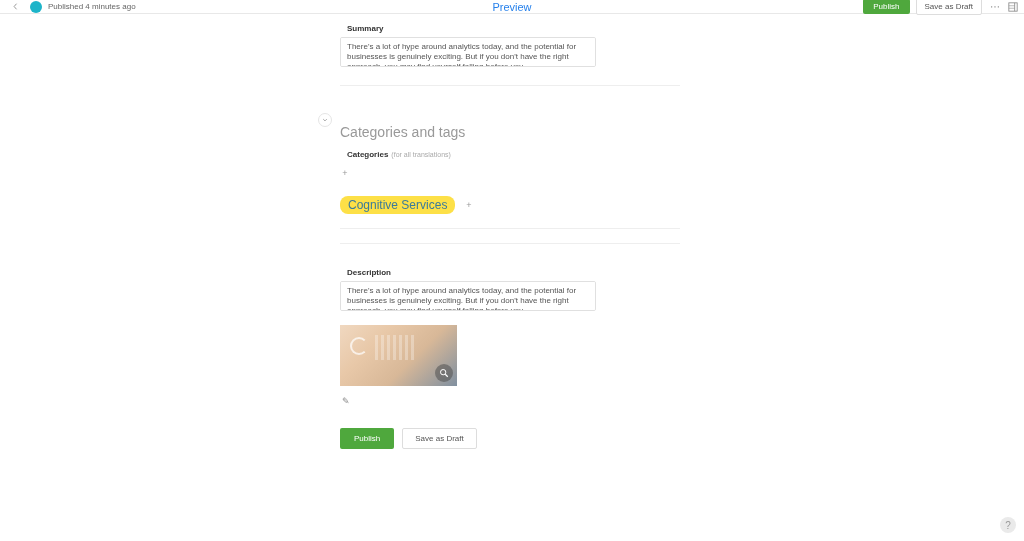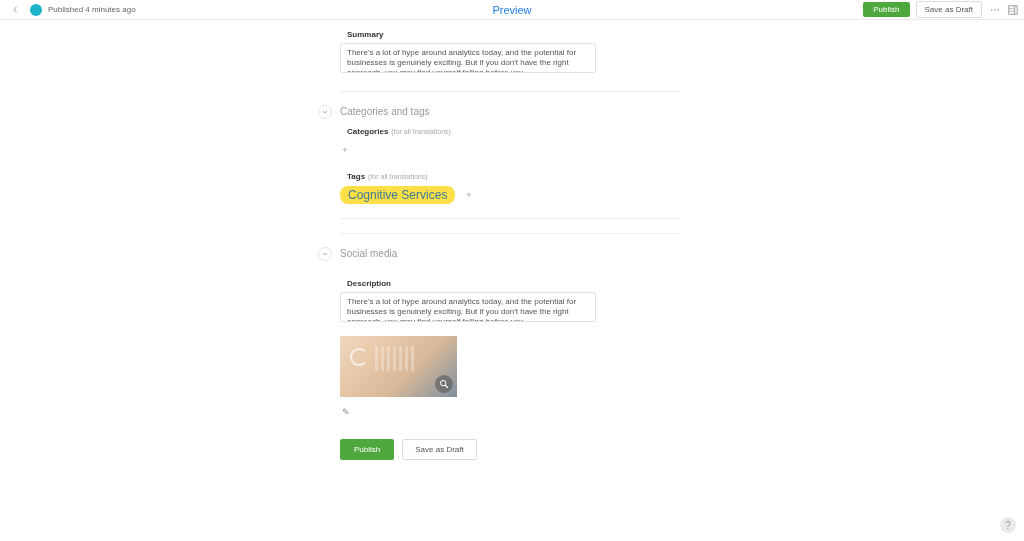--- a/index.html
+++ b/index.html
@@ -1,19 +1,19 @@
 <!DOCTYPE html>
 <html><head>
 <meta charset="utf-8">
 <style>
   * { box-sizing: border-box; margin: 0; padding: 0; font-family: -apple-system, BlinkMacSystemFont, "Segoe UI", Arial, sans-serif; }
   body { background: #fff; color: #333; width: 1024px; height: 541px; overflow: hidden; position: relative; }
 
   
-  .topbar { height: 20px; border-bottom: 1px solid #e8e8e8; display: flex; align-items: center; padding: 0 8px; position: relative; }
+  .topbar { height: 14px; border-bottom: 1px solid #e8e8e8; display: flex; align-items: center; padding: 0 8px; position: relative; }
   .back-btn { width: 14px; height: 14px; display: flex; align-items: center; justify-content: center; color: #888; cursor: pointer; }
   .avatar { width: 12px; height: 12px; border-radius: 50%; background: #1db4c9; margin-left: 8px; }
   .publish-status { font-size: 8px; color: #666; margin-left: 6px; }
   .preview-link { position: absolute; left: 50%; transform: translateX(-50%); font-size: 11px; color: #2680eb; cursor: pointer; }
   .top-right { position: absolute; right: 6px; display: flex; align-items: center; gap: 6px; }
   .btn-publish-top { background: #4fa83d; color: #fff; font-size: 8px; padding: 3px 10px; border: none; border-radius: 2px; cursor: pointer; }
   .btn-draft-top { background: #fff; color: #555; font-size: 8px; padding: 3px 8px; border: 1px solid #ddd; border-radius: 2px; cursor: pointer; }
   .more-icon { color: #888; font-size: 10px; cursor: pointer; padding: 0 2px; }
   .panel-icon { color: #888; cursor: pointer; }
 
@@ -23,21 +23,21 @@
 
   .field-label { font-size: 8px; font-weight: 600; color: #333; margin-bottom: 4px; display: flex; align-items: center; gap: 3px; padding-left: 7px; }
   .hint { font-size: 7px; font-weight: 400; color: #aaa; }
   .text-input, .textarea { width: 256px; border: 1px solid #e0e0e0; border-radius: 2px; font-size: 8px; padding: 4px 6px; color: #555; background: #fff; resize: none; }
   .textarea { height: 30px; line-height: 10px; }
   .section-divider { border: none; border-top: 1px solid #eee; margin: 14px 0 14px 22px; width: 340px; }
 
   .section-row { display: flex; align-items: center; margin-bottom: 10px; position: relative; }
   .chevron { position: absolute; left: 0; width: 14px; height: 14px; border: 1px solid #e5e5e5; border-radius: 50%; display: flex; align-items: center; justify-content: center; color: #888; cursor: pointer; }
   .chevron svg { width: 6px; height: 6px; }
-  .section-title { margin-left: 22px; font-size: 10px; color: #999; font-weight: 400; }
+  .section-title { margin-left: 22px; font-size: 14px; color: #999; font-weight: 400; margin-top: 24px; }
 
   .tag-pill { display: inline-block; background: #fde047; color: #3b7a9a; font-size: 12px; padding: 2px 8px; border-radius: 8px; margin-right: 4px; }
   .add-btn { display: inline-flex; width: 10px; height: 10px; color: #999; align-items: center; justify-content: center; cursor: pointer; font-size: 9px; vertical-align: middle; }
 
   .image-thumb { width: 117px; height: 61px; background: linear-gradient(135deg, #f0d8c0 0%, #e8c8a8 30%, #d8b898 60%, #8090a0 100%); position: relative; border: none; margin-bottom: 4px; overflow: hidden; }
   .image-thumb::before { content: ""; position: absolute; left: 35px; top: 10px; width: 40px; height: 25px; background: repeating-linear-gradient(90deg, rgba(255,255,255,0.6) 0 3px, transparent 3px 6px); opacity: 0.5; }
   .image-thumb::after { content: ""; position: absolute; left: 10px; top: 12px; width: 14px; height: 14px; border: 2px solid rgba(255,255,255,0.7); border-radius: 50%; border-right-color: transparent; }
   .magnify { position: absolute; right: 4px; bottom: 4px; width: 18px; height: 18px; background: rgba(80,80,80,0.55); border-radius: 50%; display: flex; align-items: center; justify-content: center; cursor: pointer; }
   .magnify svg { width: 10px; height: 10px; stroke: #fff; }
   .edit-pencil { color: #888; cursor: pointer; font-size: 9px; margin-left: 2px; }
@@ -91,41 +91,29 @@
     </div>
     <div class="section-title">Categories and tags</div>
   </div>
   <div class="inner">
     <div class="field-label">
       <span>Categories</span>
       <span class="hint">(for all translations)</span>
     </div>
     <span class="add-btn">+</span>
     <div style="height:14px"></div>
-    <div class="field-label">
-      <span>Tags</span>
-      <span class="hint">(for all translations)</span>
-    </div>
     <div>
       <span class="tag-pill">Cognitive Services</span>
       <span class="add-btn">+</span>
     </div>
   </div>
   <hr class="section-divider">
 
   <hr class="section-divider">
 
-  <div class="section-row">
-    <div class="chevron">
-      <svg viewBox="0 0 10 10">
-          <path d="M2 3.5 L5 6.5 L8 3.5" fill="none" stroke="#888" stroke-width="1.2"></path>
-        </svg>
-    </div>
-    <div class="section-title">Social media</div>
-  </div>
   <div class="inner">
     <div style="height:10px"></div>
     <div class="field-label">Description</div>
     <textarea class="textarea" style="">There's a lot of hype around analytics today, and the potential for businesses is genuinely exciting. But if you don't have the right approach, you may find yourself falling before you</textarea>
     <div style="height:10px"></div>
     <div class="image-thumb">
       <div class="magnify">
         <svg viewBox="0 0 12 12">
             <circle cx="5" cy="5" r="3.2" fill="none" stroke="#fff" stroke-width="1.2"></circle>
             <line x1="7.5" y1="7.5" x2="10.5" y2="10.5" stroke="#fff" stroke-width="1.4"></line>

